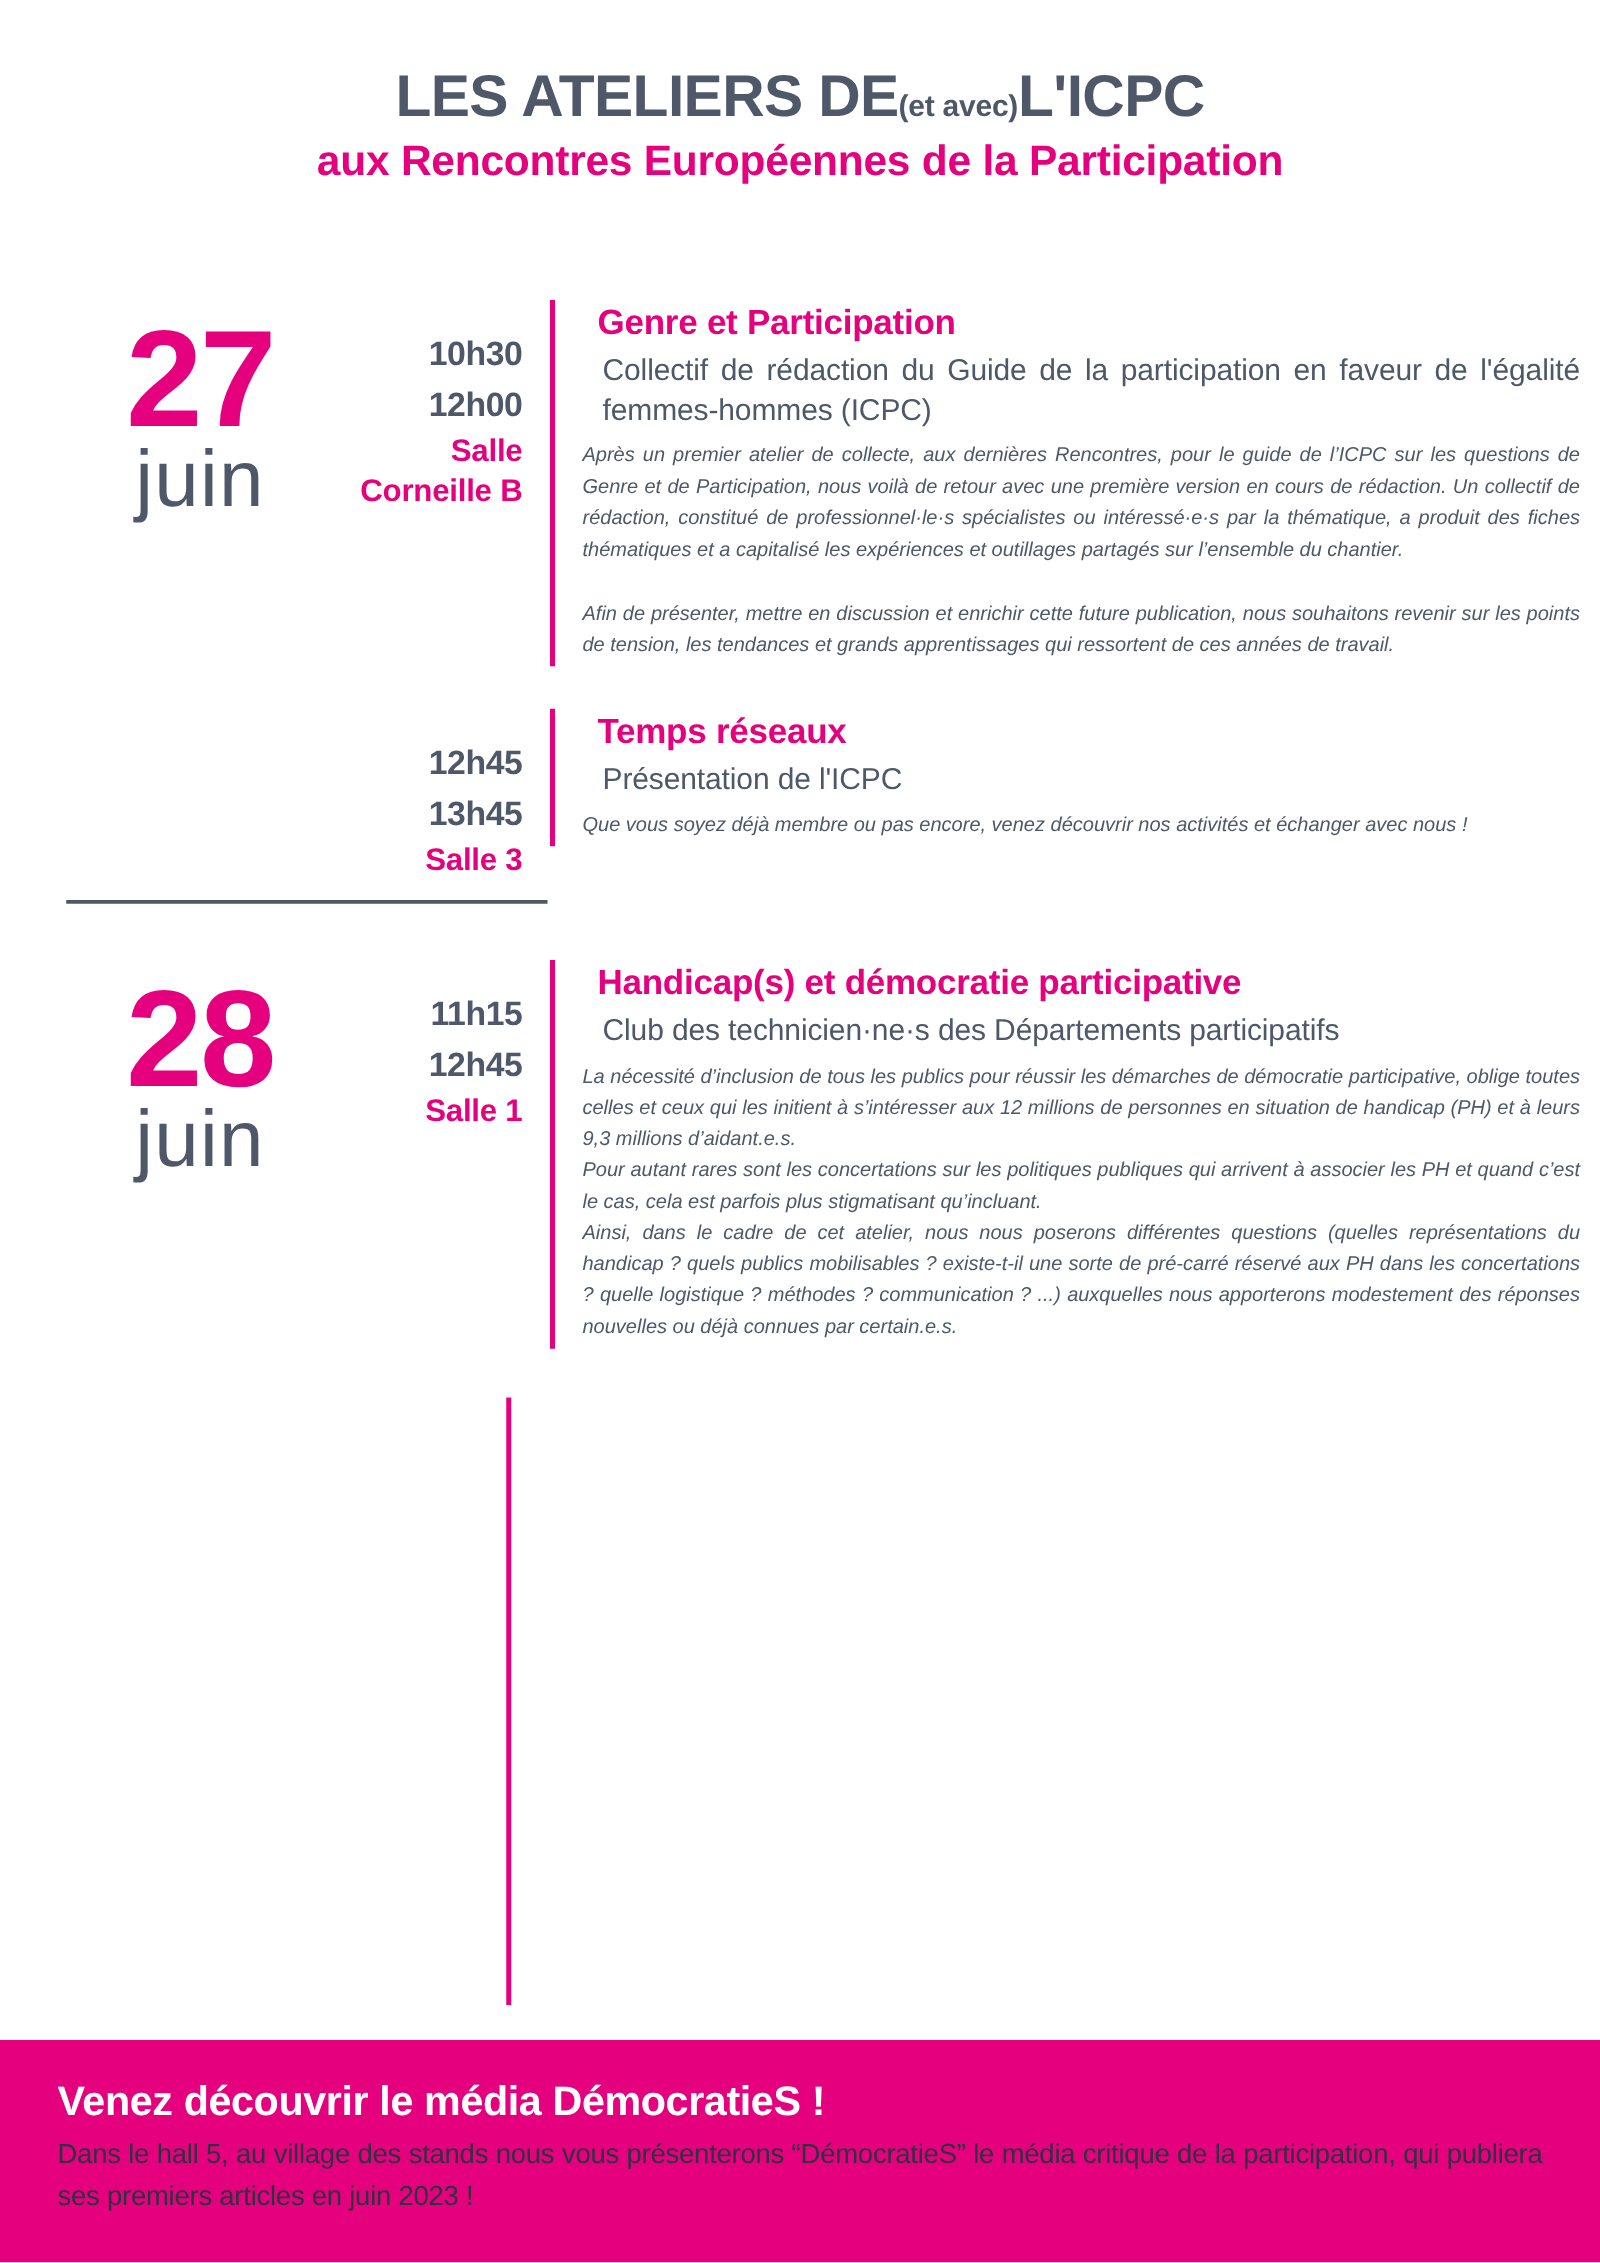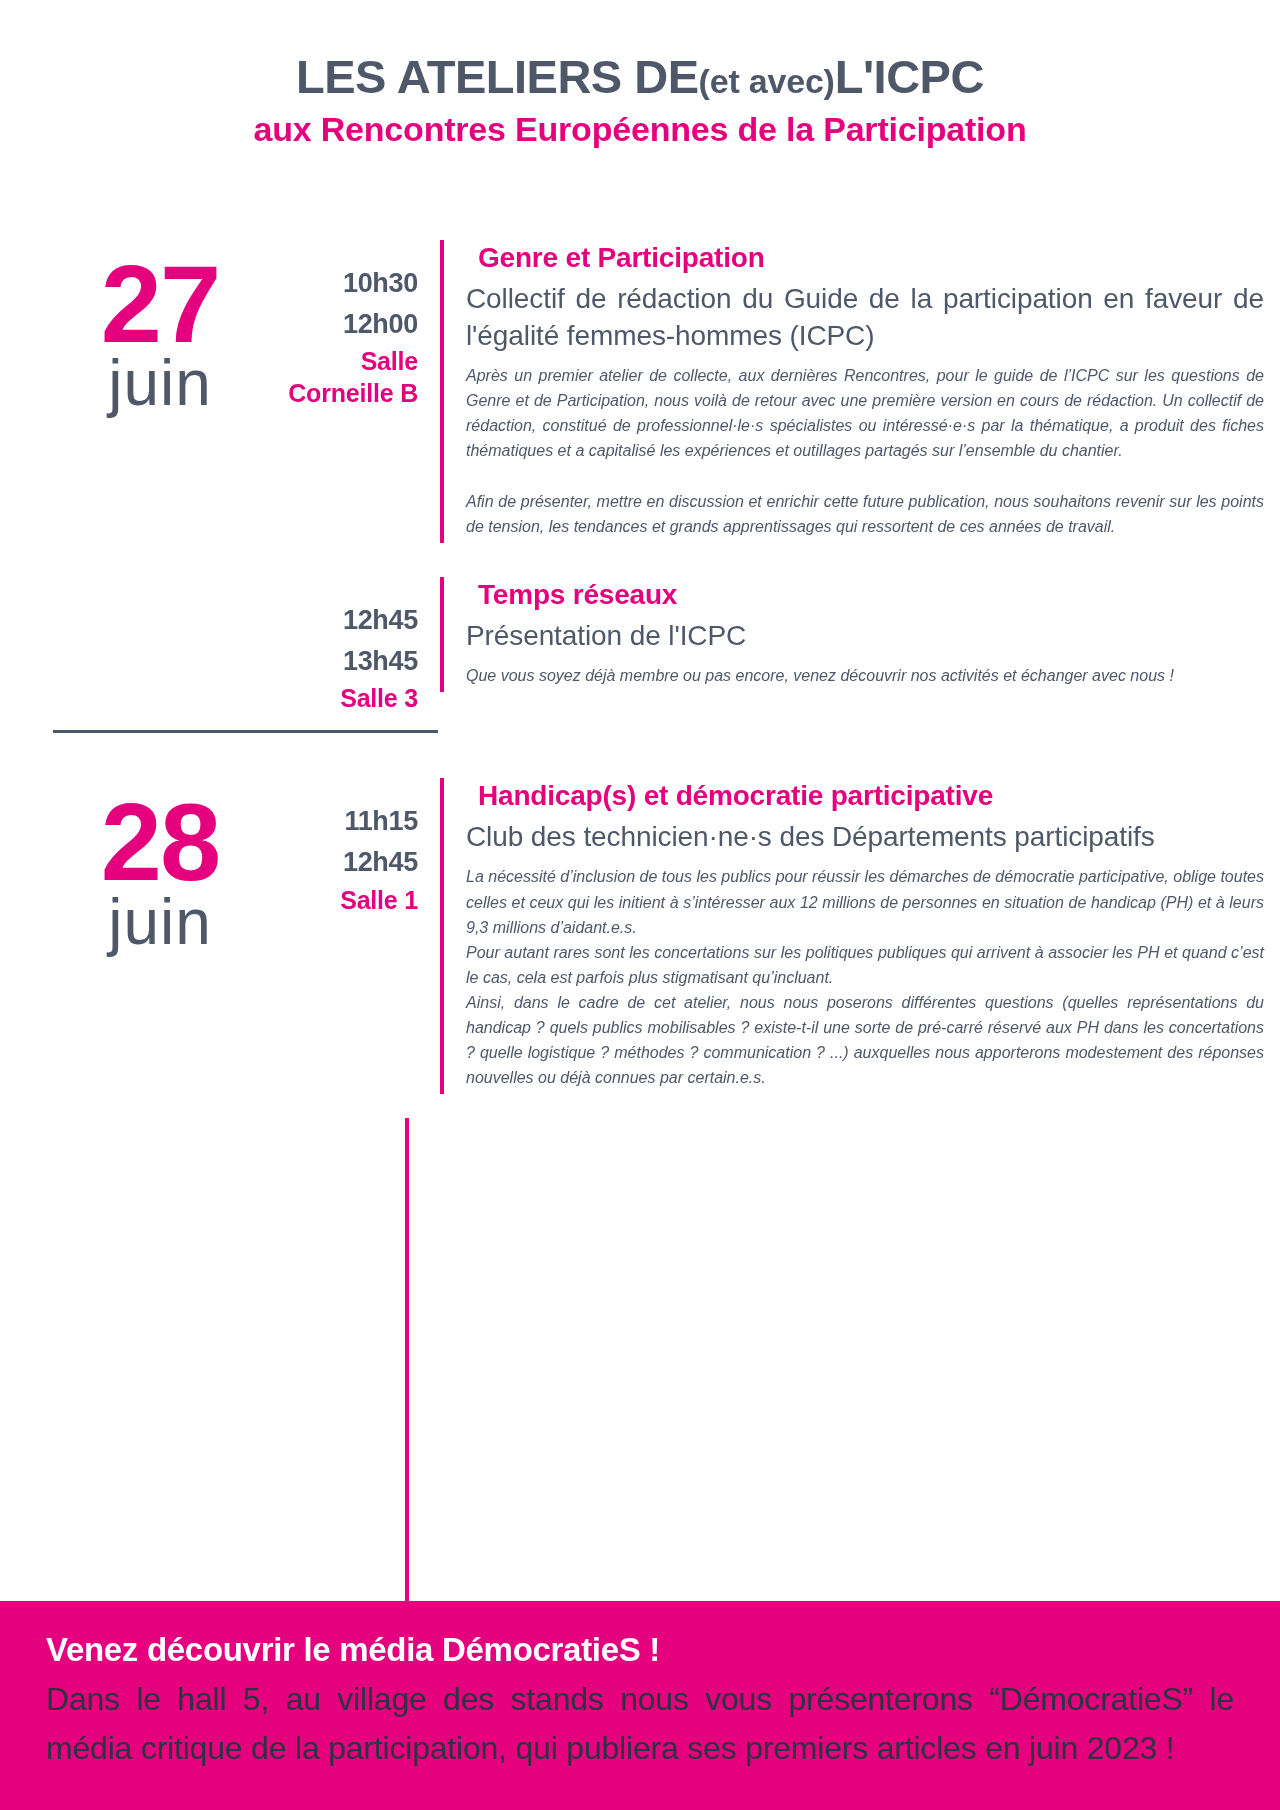--- a/index.html
+++ b/index.html
@@ -26,21 +26,21 @@
     white-space: nowrap;
     font-weight: bold;
     letter-spacing: -0.5px;
   }
   .title-main {
     font-size: 47px;
     color: #4e5869;
     line-height: 1.08;
   }
   .title-main .small-paren {
-    font-size: 34px;
+    font-size: 24px;
     letter-spacing: -0.2px;
     margin-top: 16px;
   }
   .title-sub {
     font-size: 34px;
     color: #e5007e;
     line-height: 1.12;
     margin-top: 7px;
     letter-spacing: -0.2px;
   }
@@ -125,24 +125,24 @@
 
   .session-title {
     font-size: 28px;
     font-weight: bold;
     color: #e5007e;
     line-height: 1.25;
     margin: 0 0 6px 12px;
     letter-spacing: -0.2px;
   }
   .session-subtitle {
-    font-size: 28px;
+    font-size: 24px;
     color: #4e5869;
     line-height: 1.32;
-    margin: 0 0 8px 0;
+    margin: 0 0 8px 16px;
     text-align: justify;
     text-justify: inter-word;
     letter-spacing: -0.1px;
   }
   .session-para {
     font-size: 16px;
     font-style: italic;
     color: #4e5869;
     line-height: 1.57;
     margin: 0;
@@ -188,21 +188,21 @@
     box-sizing: border-box;
   }
   .banner-title {
     font-size: 33px;
     font-weight: bold;
     color: #ffffff;
     margin: 0 0 6px 0;
     letter-spacing: -0.3px;
   }
   .banner-text {
-    font-size: 32px;
+    font-size: 22px;
     color: #2d3340;
     line-height: 1.55;
     margin: 0;
     text-align: justify;
     text-justify: inter-word;
     letter-spacing: -0.2px;
   }
 </style>
 </head>
 <body>

